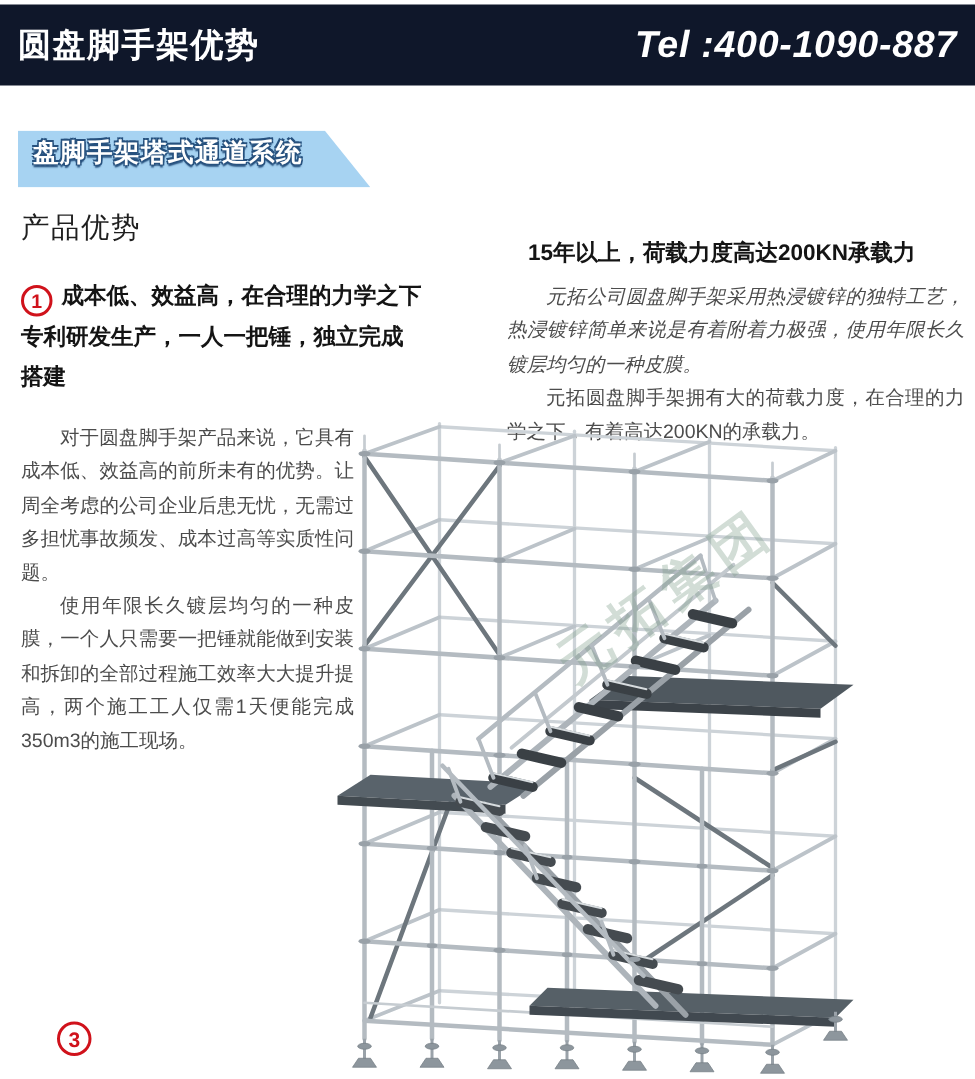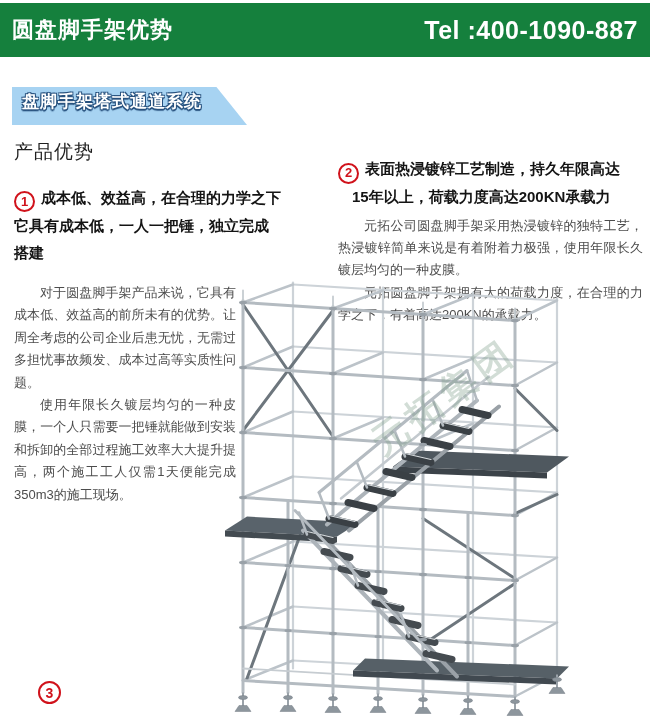--- a/index.html
+++ b/index.html
@@ -1,25 +1,25 @@
 <!DOCTYPE html>
 <html><head>
 <meta charset="utf-8">
 <style>
   html,body{margin:0;padding:0;}
   body{width:650px;height:719px;position:relative;background:#ffffff;overflow:hidden;
        font-family:"Liberation Sans",sans-serif;}
   .page{position:absolute;inset:0;}
 
   
-  .topbar{position:absolute;top:3px;left:0;width:650px;height:54px;background:#15803d;
+  .topbar{position:absolute;top:3px;left:0;width:650px;height:54px;background:#0f172a;
           display:flex;align-items:center;justify-content:space-between;
           padding:0 12px;box-sizing:border-box;}
   .topbar-title{color:#fff;font-size:22px;font-weight:bold;letter-spacing:1px;}
-  .topbar-tel{color:#fff;font-size:25px;font-weight:bold;letter-spacing:0.5px;}
+  .topbar-tel{color:#fff;font-size:25px;font-weight:bold;letter-spacing:0.5px;font-style:italic;}
 
   
   .ribbon{position:absolute;left:12px;top:87px;width:235px;height:38px;background:#a7d3f2;
           -webkit-clip-path:polygon(0 0,87% 0,100% 100%,0 100%);
           clip-path:polygon(0 0,87% 0,100% 100%,0 100%);}
   .ribbon-label{display:block;padding-left:10px;line-height:30px;font-size:17px;font-weight:bold;
           color:#ffffff;letter-spacing:1px;
           text-shadow:-1px -1px 0 #27517e,1px -1px 0 #27517e,-1px 1px 0 #27517e,
                       1px 1px 0 #27517e,0 2px 1px #27517e;}
 
@@ -38,21 +38,21 @@
         margin:0;text-align:justify;}
 
   .col-left{position:absolute;left:14px;top:184px;width:268px;}
   .col-left .para{width:222px;}
   .col-left .para-first{margin-top:16px;}
 
   .col-right{position:absolute;left:338px;top:156px;width:307px;}
   .col-right .adv-head{line-height:26px;}
   .col-right .adv-line2{padding-left:14px;}
   .col-right .para{width:305px;}
-  .col-right .para-first{margin-top:5px;}
+  .col-right .para-first{margin-top:5px;font-style:italic;}
 
   .adv3{position:absolute;left:38px;top:681px;display:flex;align-items:center;gap:8px;
         font-size:16px;font-weight:bold;color:#141414;}
   .adv3 .circle-num{width:19px;height:19px;font-size:14px;}
 
   
   .figure{position:absolute;left:215px;top:278px;width:355px;height:441px;}
   .figure svg{position:absolute;inset:0;}
   .watermark{position:absolute;left:145px;top:95px;transform:rotate(-36deg);
         font-size:36px;font-weight:bold;color:rgba(125,158,138,0.35);
@@ -70,29 +70,28 @@
 
   <div class="ribbon">
     <span class="ribbon-label">盘脚手架塔式通道系统</span>
   </div>
 
   <h2 class="section-title">产品优势</h2>
 
   <div class="col-left">
     <div class="adv-head">
       <span class="adv-line"><span class="circle-num">1</span><span>成本低、效益高，在合理的力学之下</span></span>
-      <span class="adv-line">它具有成本低，一人一把锤，独立完成搭建</span>
+      <span class="adv-line">专利研发生产，一人一把锤，独立完成搭建</span>
     </div>
     <p class="para para-first">对于圆盘脚手架产品来说，它具有成本低、效益高的前所未有的优势。让周全考虑的公司企业后患无忧，无需过多担忧事故频发、成本过高等实质性问题。</p>
     <p class="para">使用年限长久镀层均匀的一种皮膜，一个人只需要一把锤就能做到安装和拆卸的全部过程施工效率大大提升提高，两个施工工人仅需1天便能完成350m3的施工现场。</p>
   </div>
 
   <div class="col-right">
     <div class="adv-head">
-      <span class="adv-line"><span class="circle-num">2</span><span>表面热浸镀锌工艺制造，持久年限高达</span></span>
       <span class="adv-line adv-line2">15年以上，荷载力度高达200KN承载力</span>
     </div>
     <p class="para para-first">元拓公司圆盘脚手架采用热浸镀锌的独特工艺，热浸镀锌简单来说是有着附着力极强，使用年限长久镀层均匀的一种皮膜。</p>
     <p class="para">元拓圆盘脚手架拥有大的荷载力度，在合理的力学之下，有着高达200KN的承载力。</p>
   </div>
 
   <div class="figure">
     <svg viewBox="0 0 355 440" width="355" height="441">
 
       <g stroke="#cdd3d8" stroke-width="2.2" fill="none" stroke-linecap="round">

